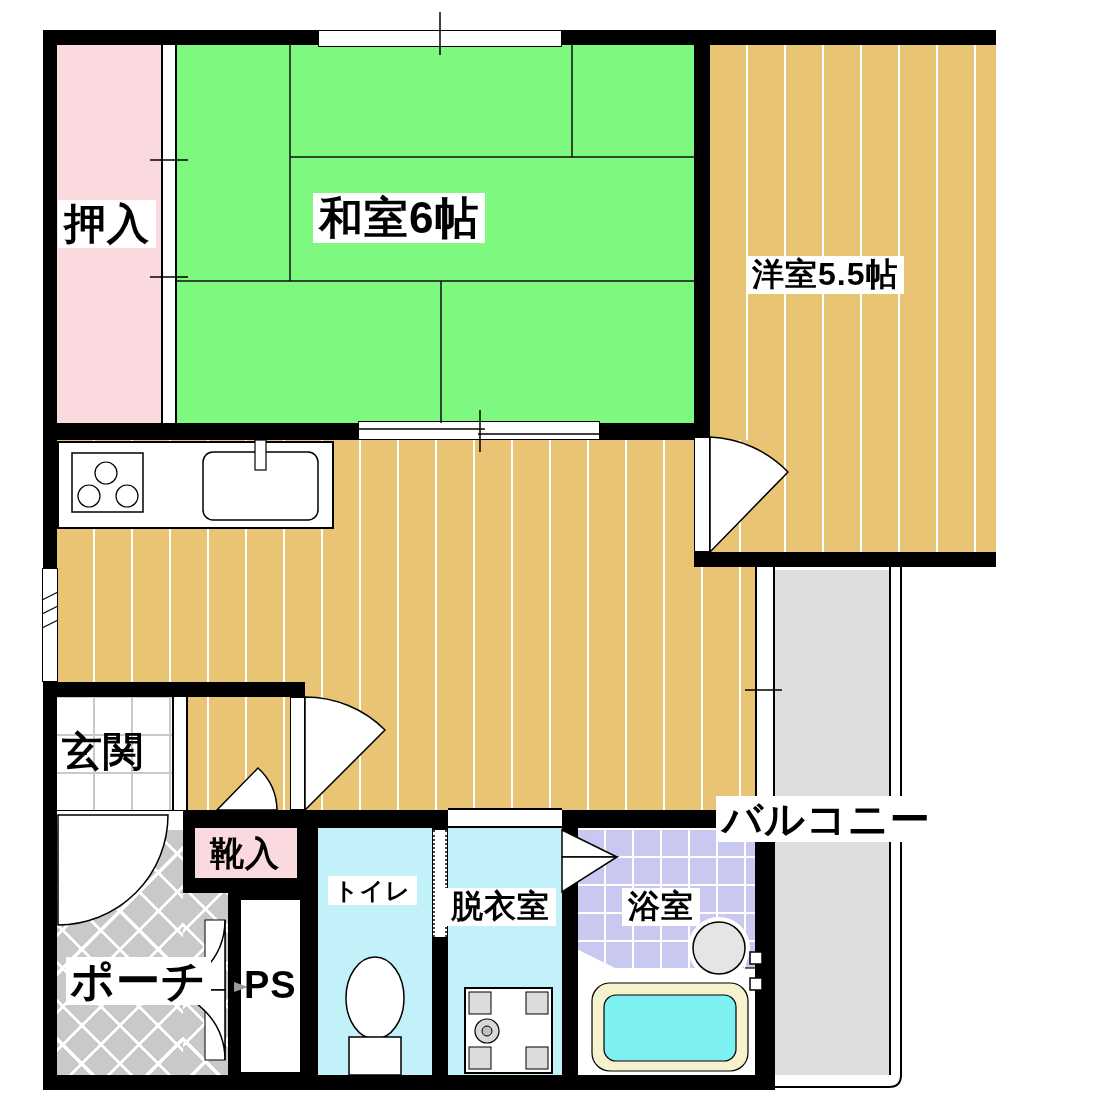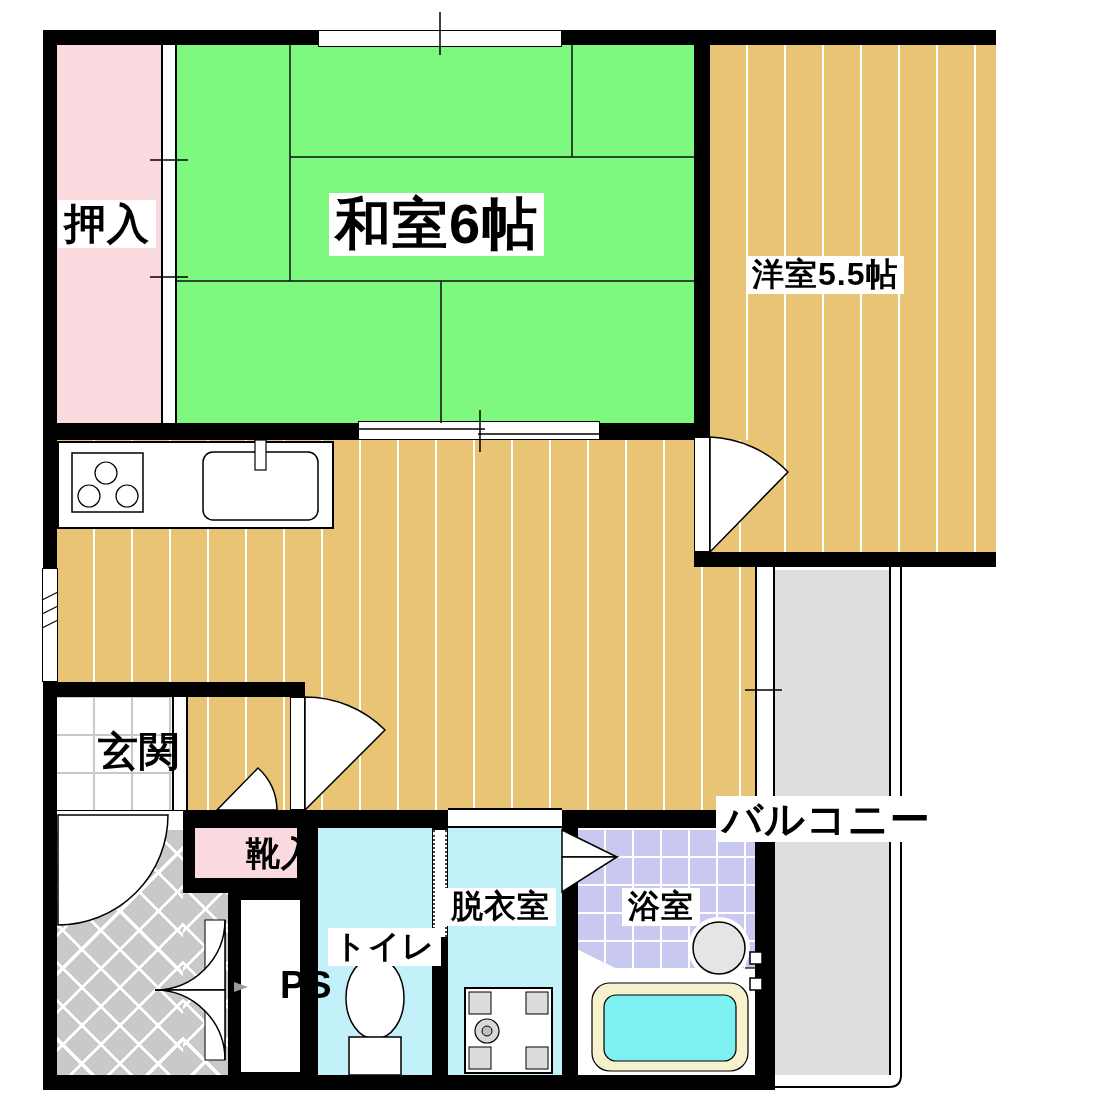--- a/index.html
+++ b/index.html
@@ -38,21 +38,21 @@
   }
   .white-open{background:#fff;}
   .vborders{border-left:2px solid #000;border-right:2px solid #000;}
   .hborders{border-top:2px solid #000;border-bottom:2px solid #000;}
   .thinframe{border:1px solid #000;}
   .dashdoor{background:#fff;border-left:2px dotted #444;border-right:2px dotted #444;}
   .lbl{
     color:#000;font-weight:bold;white-space:nowrap;line-height:1.05;
     background:#fff;padding:2px 6px;letter-spacing:1px;
   }
-  .lbl.nobg{background:transparent;padding:0;margin-left:36px;}
+  .lbl.nobg{background:transparent;padding:0;}
   svg{left:0;top:0;}
 </style>
 </head>
 <body>
 
 <div id="plan">
 
   <div class="fill-pink" style="left:57px;top:45px;width:104px;height:378px;"></div>
   <div class="white-open vborders" style="left:161px;top:45px;width:16px;height:378px;"></div>
   <div class="fill-green" style="left:177px;top:45px;width:517px;height:378px;"></div>
@@ -181,23 +181,24 @@
 
     <g fill="none" stroke="#000" stroke-width="2">
       <line x1="890" y1="567" x2="890" y2="1075"></line>
       <path d="M901,567 L901,1075 Q901,1087 889,1087 L775,1087"></path>
     </g>
 
     <polygon points="234,982 248,987 234,992" fill="#999"></polygon>
   </svg>
 
   <span class="lbl" style="left:58px;top:200px;font-size:42px;">押入</span>
-  <span class="lbl" style="left:313px;top:193px;font-size:56px;margin-left:16px;">和室6帖</span>
+  <span class="lbl" style="left:313px;top:193px;font-size:44px;">和室6帖</span>
   <span class="lbl" style="left:746px;top:256px;font-size:32px;">洋室5.5帖</span>
   <span class="lbl nobg" style="left:62px;top:730px;font-size:40px;">玄関</span>
   <span class="lbl nobg" style="left:210px;top:836px;font-size:34px;">靴入</span>
-  <span class="lbl" style="left:328px;top:928px;font-size:32px;">トイレ</span>
+  <span class="lbl" style="left:328px;top:876px;font-size:24px;">トイレ</span>
   <span class="lbl" style="left:445px;top:888px;font-size:32px;">脱衣室</span>
   <span class="lbl" style="left:622px;top:888px;font-size:32px;">浴室</span>
   <span class="lbl" style="left:716px;top:796px;font-size:40px;text-align:center;">バルコニー</span>
+  <span class="lbl nobg" style="left:66px;top:957px;font-size:44px;background:#fff;padding:1px 4px;">ポーチ</span>
   <span class="lbl nobg" style="left:244px;top:966px;font-size:38px;">PS</span>
 
 </div>
 
 </body></html>

